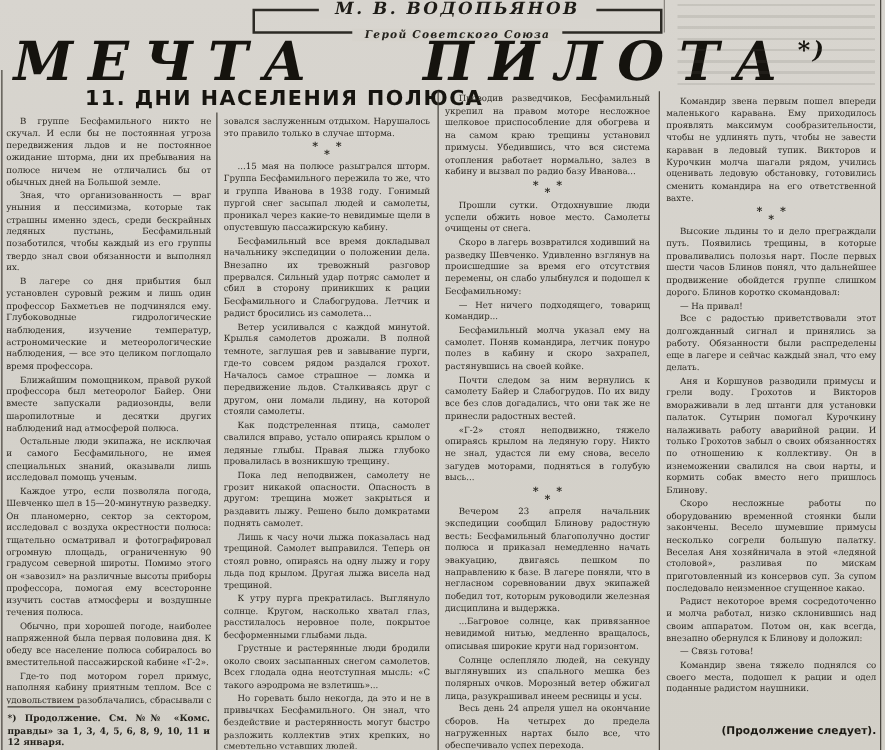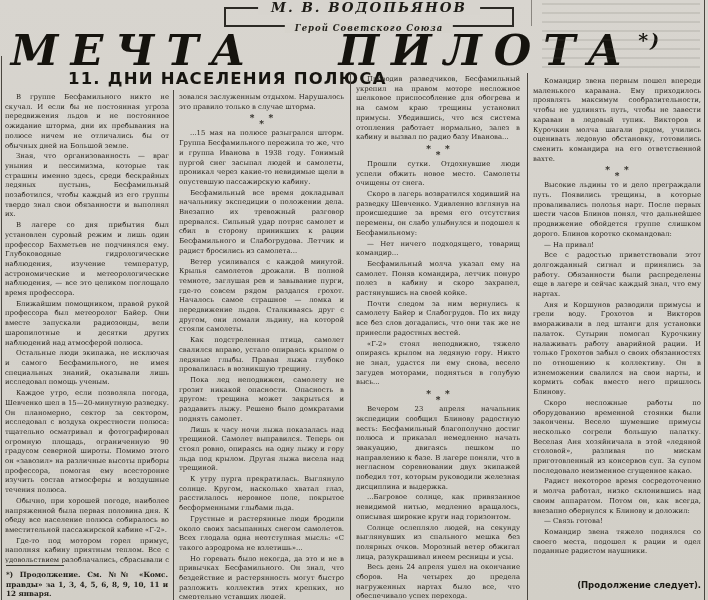--- a/index.html
+++ b/index.html
@@ -5,21 +5,21 @@
   html,body{margin:0;padding:0;}
   body{
     width:708px;height:600px;overflow:hidden;position:relative;
     background:linear-gradient(180deg,#d8d5cf 0%,#d4d1ca 55%,#d2cfc7 100%);
     font-family:"DejaVu Serif", serif;
     color:#25221c;
   }
   .page{position:absolute;inset:0;}
 
   
-  .byline-box{position:absolute;left:224px;top:7px;width:290px;height:20px;}
+  .byline-box{position:absolute;left:202px;top:7px;width:328px;height:20px;}
   .byline-frame{position:absolute;inset:0;border:2px solid #2c2a25;}
   .byline-author{
     position:absolute;top:-8px;left:50%;transform:translateX(-50%);
     background:#d7d4ce;padding:0 13px;white-space:nowrap;
     font:italic bold 13.5px "DejaVu Serif", serif;letter-spacing:2px;color:#1d1b16;
   }
   .byline-sub{
     position:absolute;bottom:-6px;left:50%;transform:translateX(-50%);
     background:#d6d3cc;padding:0 10px;white-space:nowrap;
     font:italic bold 8.5px "DejaVu Serif", serif;letter-spacing:1px;color:#24221c;
@@ -160,21 +160,21 @@
       <p class="para">Весь день 24 апреля ушел на окончание сборов. На четырех до предела нагруженных нартах было все, что обеспечивало успех перехода.</p>
     </div>
   <div class="col col-4">
       <p class="para">Командир звена первым пошел впереди маленького каравана. Ему приходилось проявлять максимум сообразительности, чтобы не удлинять путь, чтобы не завести караван в ледовый тупик. Викторов и Курочкин молча шагали рядом, учились оценивать ледовую обстановку, готовились сменить командира на его ответственной вахте.</p>
       <div class="stars">
         <div><span>*</span><span>*</span></div>
         <div>*</div>
       </div>
       <p class="para">Высокие льдины то и дело преграждали путь. Появились трещины, в которые проваливались полозья нарт. После первых шести часов Блинов понял, что дальнейшее продвижение обойдется группе слишком дорого. Блинов коротко скомандовал:</p>
       <p class="para">— На привал!</p>
-      <p class="para">Все с радостью приветствовали этот долгожданный сигнал и принялись за работу. Обязанности были распределены еще в лагере и сейчас каждый знал, что ему нартах.</p>
+      <p class="para">Все с радостью приветствовали этот долгожданный сигнал и принялись за работу. Обязанности были распределены еще в лагере и сейчас каждый знал, что ему делать.</p>
       <p class="para">Аня и Коршунов разводили примусы и грели воду. Грохотов и Викторов вмораживали в лед штанги для установки палаток. Сутырин помогал Курочкину налаживать работу аварийной рации. И только Грохотов забыл о своих обязанностях по отношению к коллективу. Он в изнеможении свалился на свои нарты, и кормить собак вместо него пришлось Блинову.</p>
       <p class="para">Скоро несложные работы по оборудованию временной стоянки были закончены. Весело шумевшие примусы несколько согрели большую палатку. Веселая Аня хозяйничала в этой «ледяной столовой», разливая по мискам приготовленный из консервов суп. За супом последовало неизменное сгущенное какао.</p>
       <p class="para">Радист некоторое время сосредоточенно и молча работал, низко склонившись над своим аппаратом. Потом он, как всегда, внезапно обернулся к Блинову и доложил:</p>
       <p class="para">— Связь готова!</p>
       <p class="para">Командир звена тяжело поднялся со своего места, подошел к рации и одел поданные радистом наушники.</p>
     </div>
 
   <div class="footnote-rule"></div>
   <div class="footnote">*) Продолжение. См. №№ «Комс. правды» за 1, 3, 4, 5, 6, 8, 9, 10, 11 и 12 января.</div>
 

